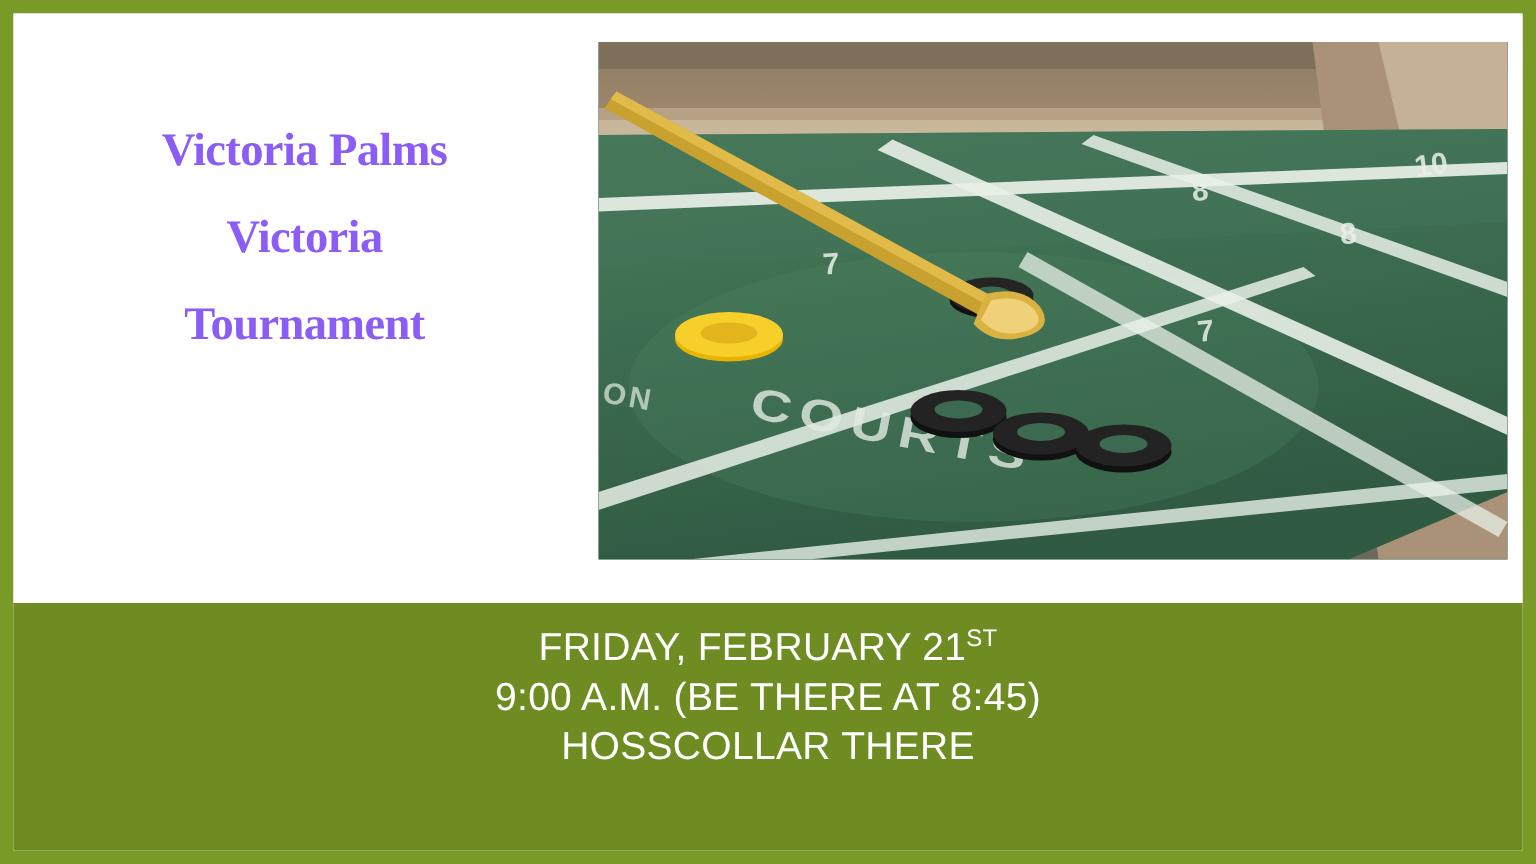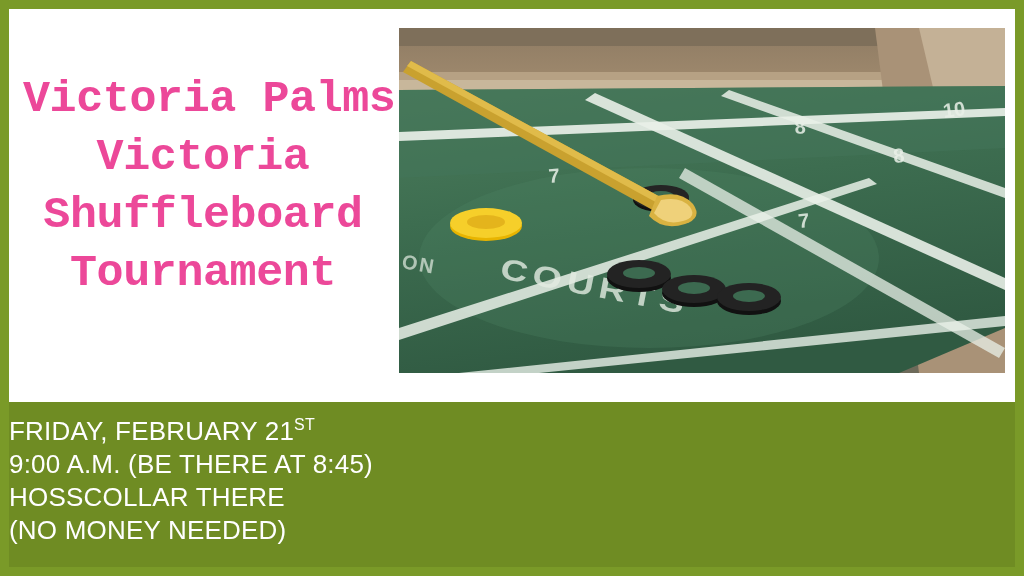--- a/index.html
+++ b/index.html
@@ -31,25 +31,25 @@
     background: #ffffff;
   }
   .title-block {
     position: absolute;
     left: 14px;
     top: 62px;
     width: 360px;
     text-align: center;
   }
   .title-line {
-    font-family: Liberation Mono, monospace;
+    font-family: Liberation Serif, serif;
     font-weight: bold;
-    font-size: 45px;
+    font-size: 31px;
     line-height: 58px;
-    color: #ec4899;
+    color: #8b5cf6;
     letter-spacing: -0.4px;
     white-space: nowrap;
   }
   
   .photo {
     position: absolute;
     left: 390px;
     top: 19px;
     width: 606px;
     height: 345px;
@@ -66,20 +66,21 @@
     bottom: 0;
     width: 1006px;
     height: 165px;
     background: #6f8c23;
   }
   .bottom-text {
     position: absolute;
     left: 0;
     top: 13px;
     width: 1006px;
+    text-align: center;
     color: #ffffff;
     font-family: "Liberation Sans", sans-serif;
     font-size: 26px;
     line-height: 33px;
     letter-spacing: 0.2px;
   }
   .bottom-text div {
     white-space: nowrap;
   }
   sup.ord {
@@ -91,21 +92,20 @@
 </head>
 <body>
 
 <div class="slide">
 
   <div class="top-area">
 
     <div class="title-block">
       <div class="title-line">Victoria Palms</div>
       <div class="title-line">Victoria</div>
-      <div class="title-line">Shuffleboard</div>
       <div class="title-line">Tournament</div>
     </div>
 
     <div class="photo">
       <svg width="606" height="345" viewBox="0 0 606 345" xmlns="http://www.w3.org/2000/svg">
         <defs>
           <linearGradient id="courtGrad" x1="0" y1="0" x2="0.3" y2="1">
             <stop offset="0%" stop-color="#4c7d5c"></stop>
             <stop offset="45%" stop-color="#3d6d50"></stop>
             <stop offset="100%" stop-color="#305a42"></stop>
@@ -190,17 +190,16 @@
         </g>
       </svg>
     </div>
   </div>
 
   <div class="bottom-band">
     <div class="bottom-text">
       <div><span>FRIDAY, FEBRUARY 21</span><sup class="ord">ST</sup></div>
       <div>9:00 A.M. (BE THERE AT 8:45)</div>
       <div>HOSSCOLLAR THERE</div>
-      <div>(NO MONEY NEEDED)</div>
     </div>
   </div>
 
 </div>
 
 </body></html>

